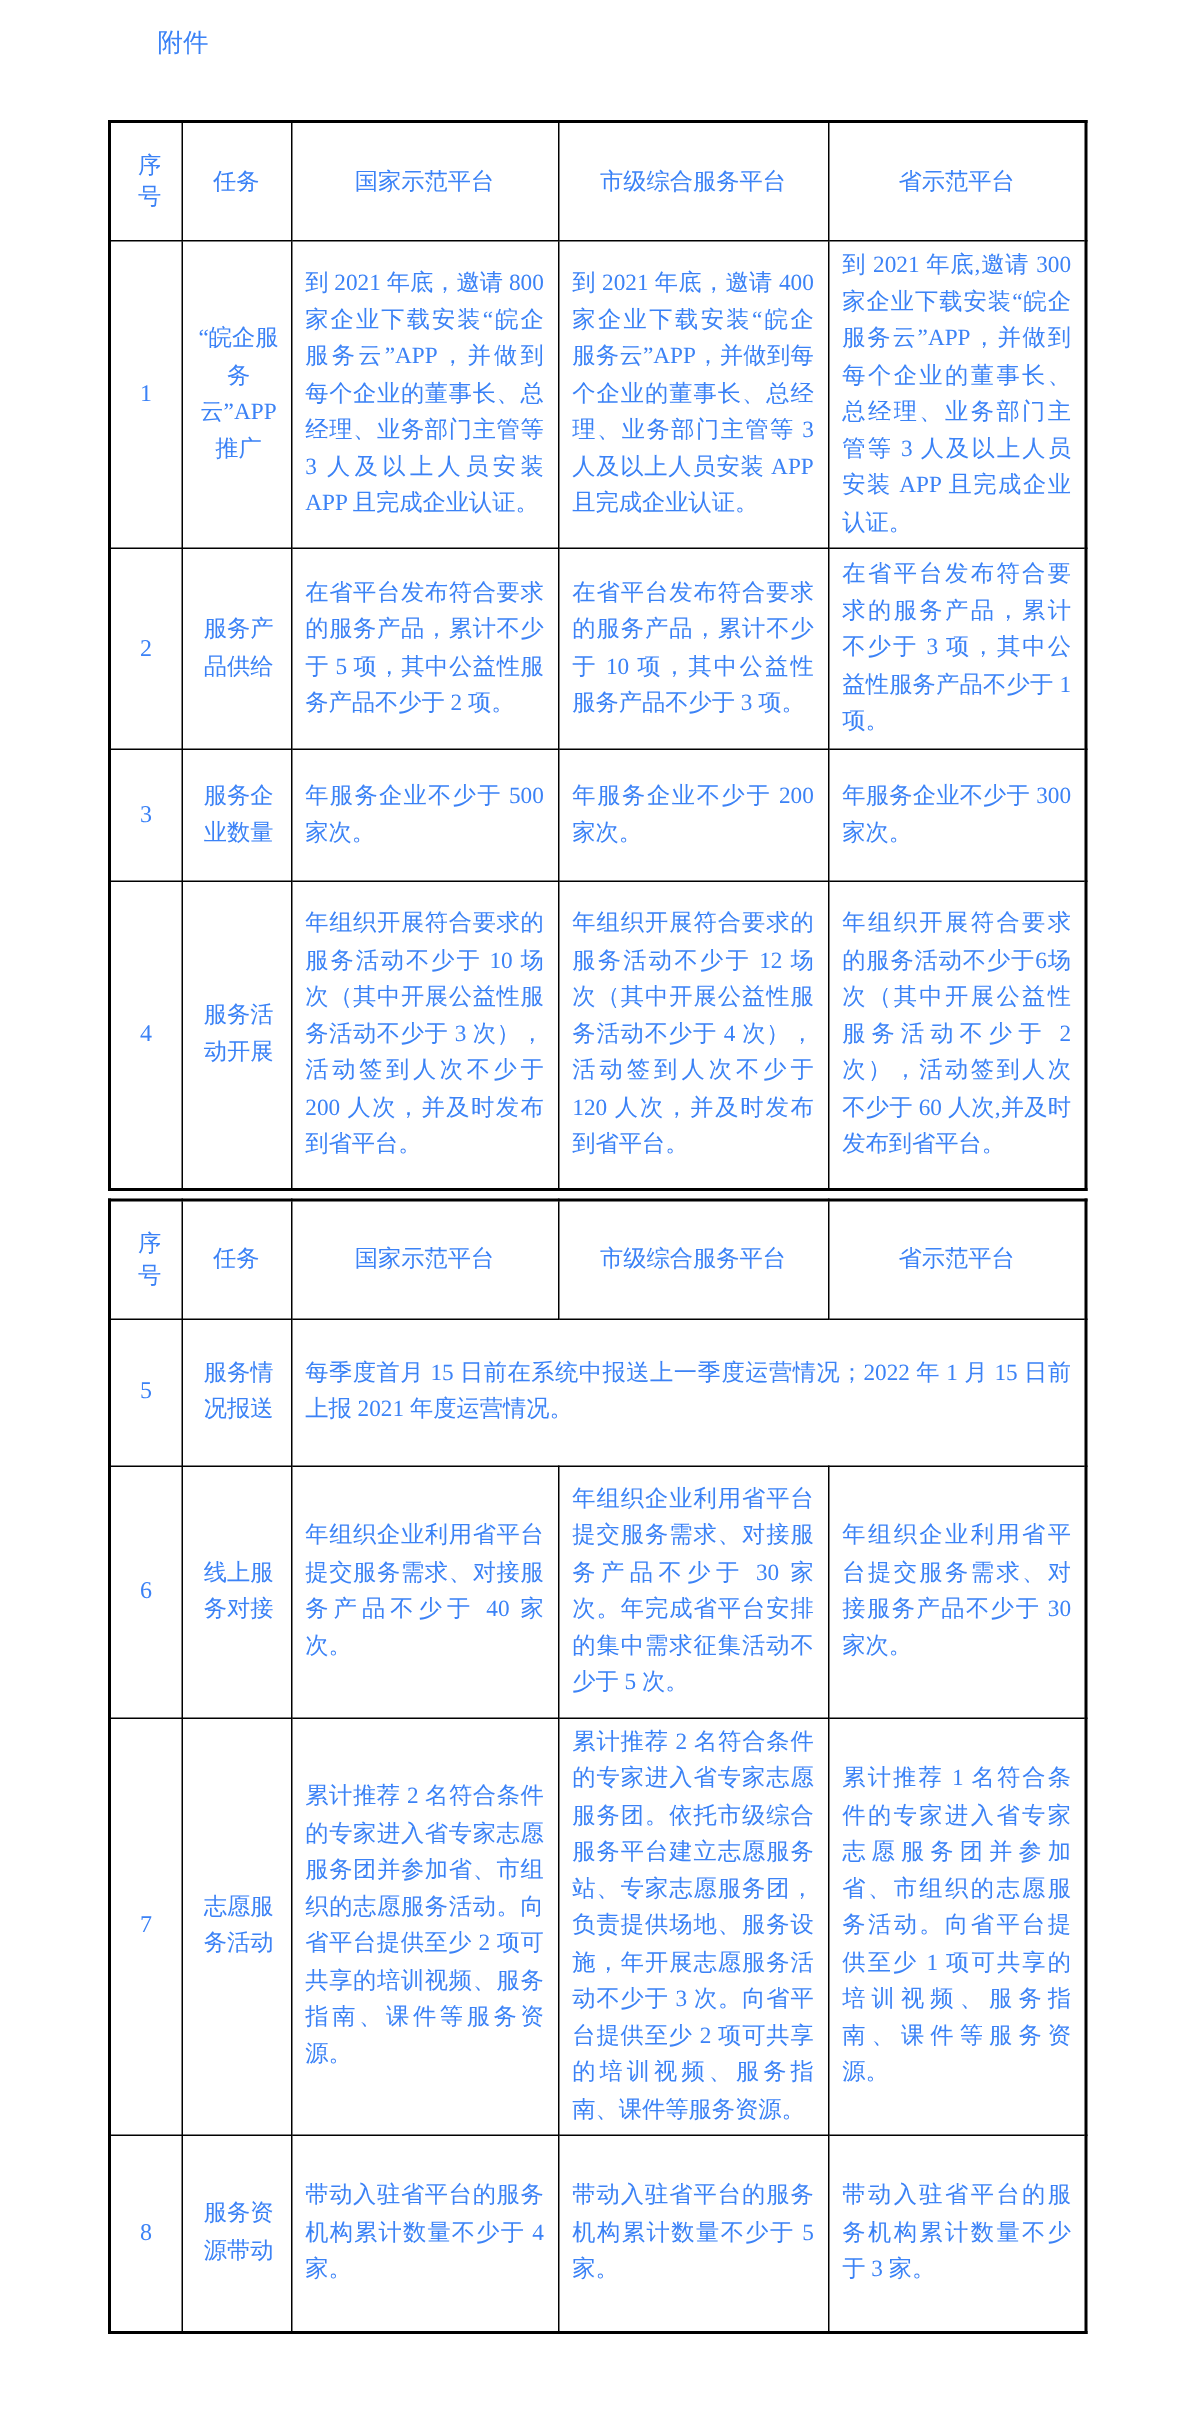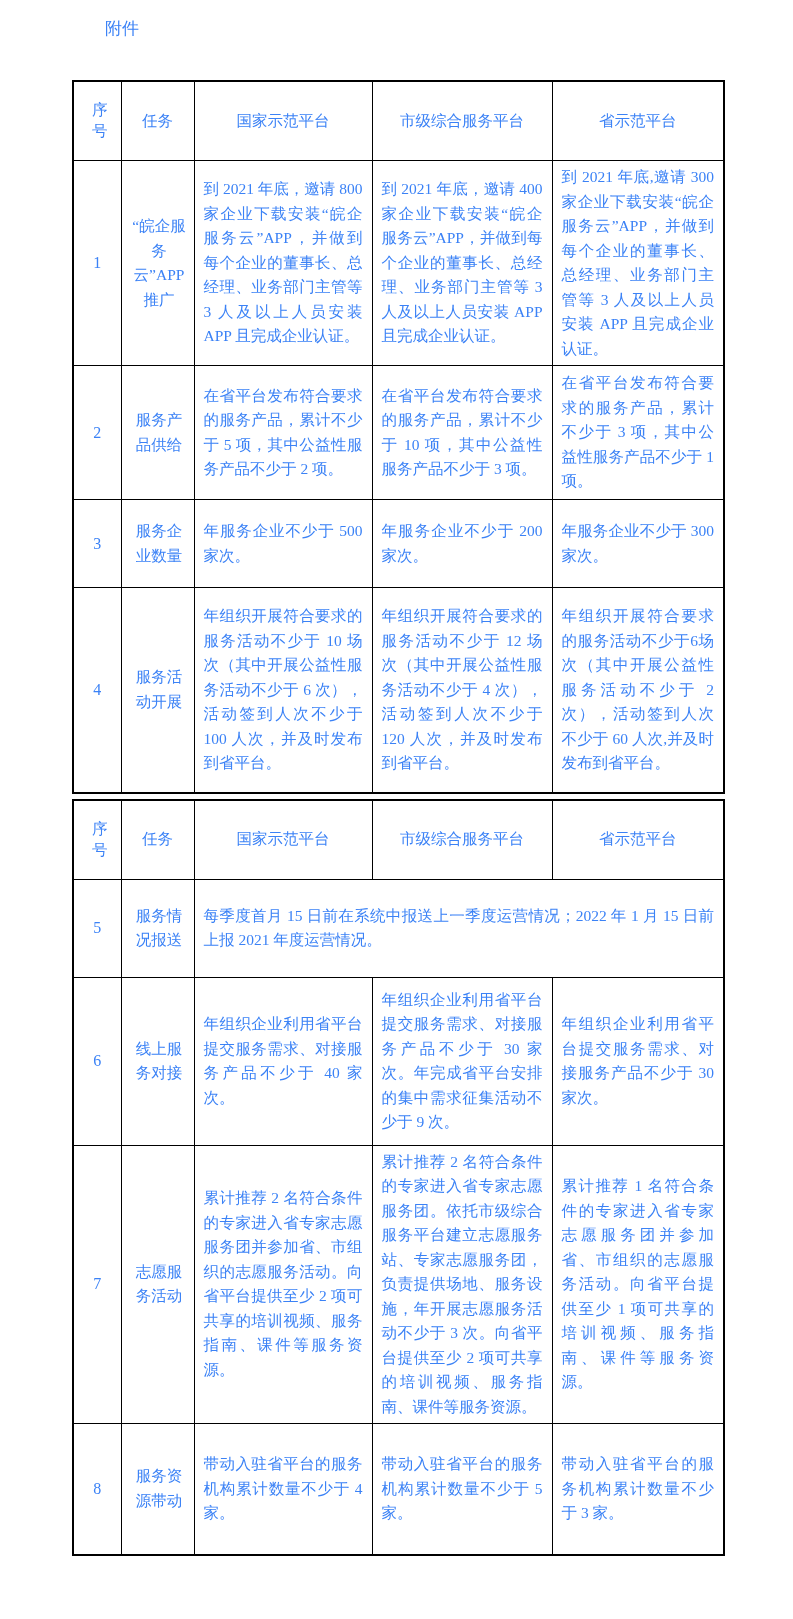--- a/index.html
+++ b/index.html
@@ -118,21 +118,21 @@
         <td class="task">服务企
 业数量</td>
         <td class="content">年服务企业不少于 500 家次。</td>
         <td class="content">年服务企业不少于 200 家次。</td>
         <td class="content">年服务企业不少于 300 家次。</td>
       </tr>
       <tr class="r4">
         <td class="num">4</td>
         <td class="task">服务活
 动开展</td>
-        <td class="content">年组织开展符合要求的服务活动不少于 10 场次（其中开展公益性服务活动不少于 6 次），活动签到人次不少于 100 人次，并及时发布到省平台。</td>
+        <td class="content">年组织开展符合要求的服务活动不少于 10 场次（其中开展公益性服务活动不少于 3 次），活动签到人次不少于 200 人次，并及时发布到省平台。</td>
         <td class="content">年组织开展符合要求的服务活动不少于 12 场次（其中开展公益性服务活动不少于 4 次），活动签到人次不少于 120 人次，并及时发布到省平台。</td>
         <td class="content">年组织开展符合要求的服务活动不少于6场次（其中开展公益性服务活动不少于 2 次），活动签到人次不少于 60 人次,并及时发布到省平台。</td>
       </tr>
     </tbody>
   </table>
 
   <table class="tasks t2">
     <colgroup>
       <col style="width:48px">
         <col style="width:73px">
@@ -152,21 +152,21 @@
         <td class="num">5</td>
         <td class="task">服务情
 况报送</td>
         <td class="content" colspan="3">每季度首月 15 日前在系统中报送上一季度运营情况；2022 年 1 月 15 日前上报 2021 年度运营情况。</td>
       </tr>
       <tr class="r6">
         <td class="num">6</td>
         <td class="task">线上服
 务对接</td>
         <td class="content">年组织企业利用省平台提交服务需求、对接服务产品不少于 40 家次。</td>
-        <td class="content">年组织企业利用省平台提交服务需求、对接服务产品不少于 30 家次。年完成省平台安排的集中需求征集活动不少于 9 次。</td>
+        <td class="content">年组织企业利用省平台提交服务需求、对接服务产品不少于 30 家次。年完成省平台安排的集中需求征集活动不少于 5 次。</td>
         <td class="content">年组织企业利用省平台提交服务需求、对接服务产品不少于 30 家次。</td>
       </tr>
       <tr class="r7">
         <td class="num">7</td>
         <td class="task">志愿服
 务活动</td>
         <td class="content">累计推荐 2 名符合条件的专家进入省专家志愿服务团并参加省、市组织的志愿服务活动。向省平台提供至少 2 项可共享的培训视频、服务指南、课件等服务资源。</td>
         <td class="content">累计推荐 2 名符合条件的专家进入省专家志愿服务团。依托市级综合服务平台建立志愿服务站、专家志愿服务团，负责提供场地、服务设施，年开展志愿服务活动不少于 3 次。向省平台提供至少 2 项可共享的培训视频、服务指南、课件等服务资源。</td>
         <td class="content">累计推荐 1 名符合条件的专家进入省专家志愿服务团并参加省、市组织的志愿服务活动。向省平台提供至少 1 项可共享的培训视频、服务指南、课件等服务资源。</td>
       </tr>

